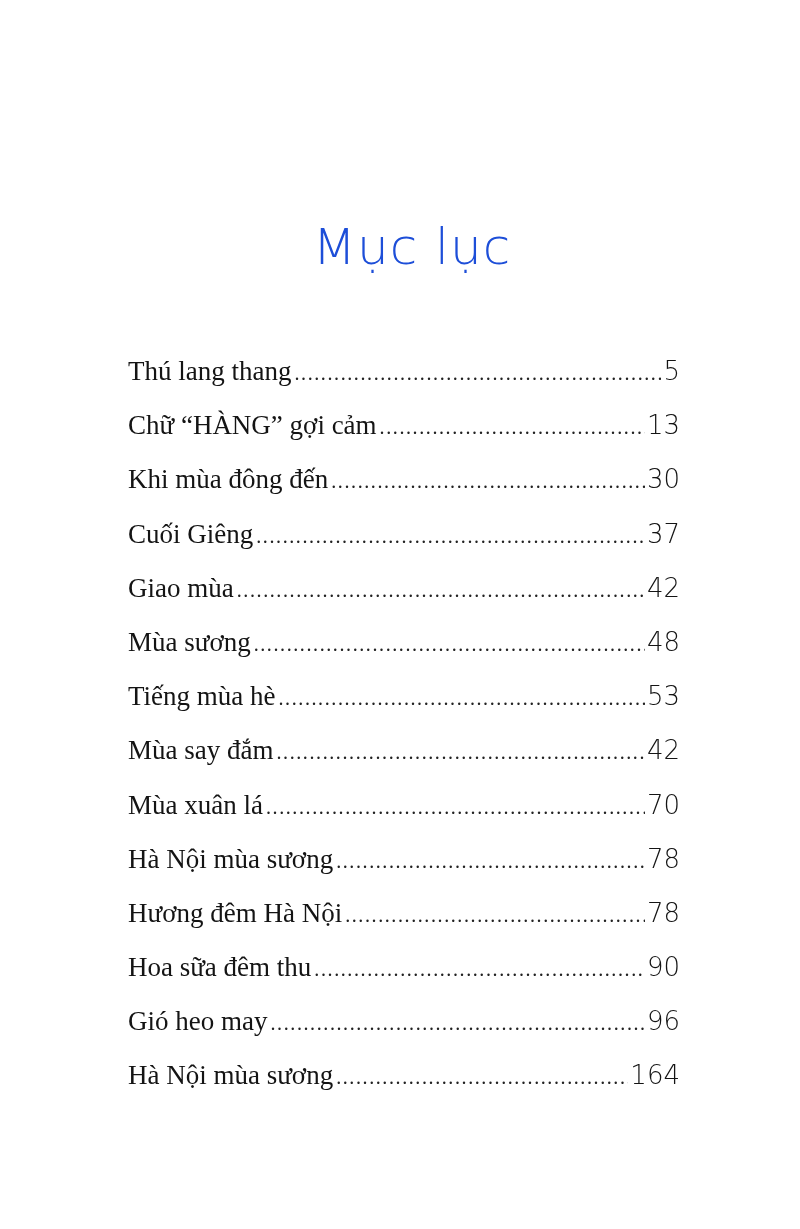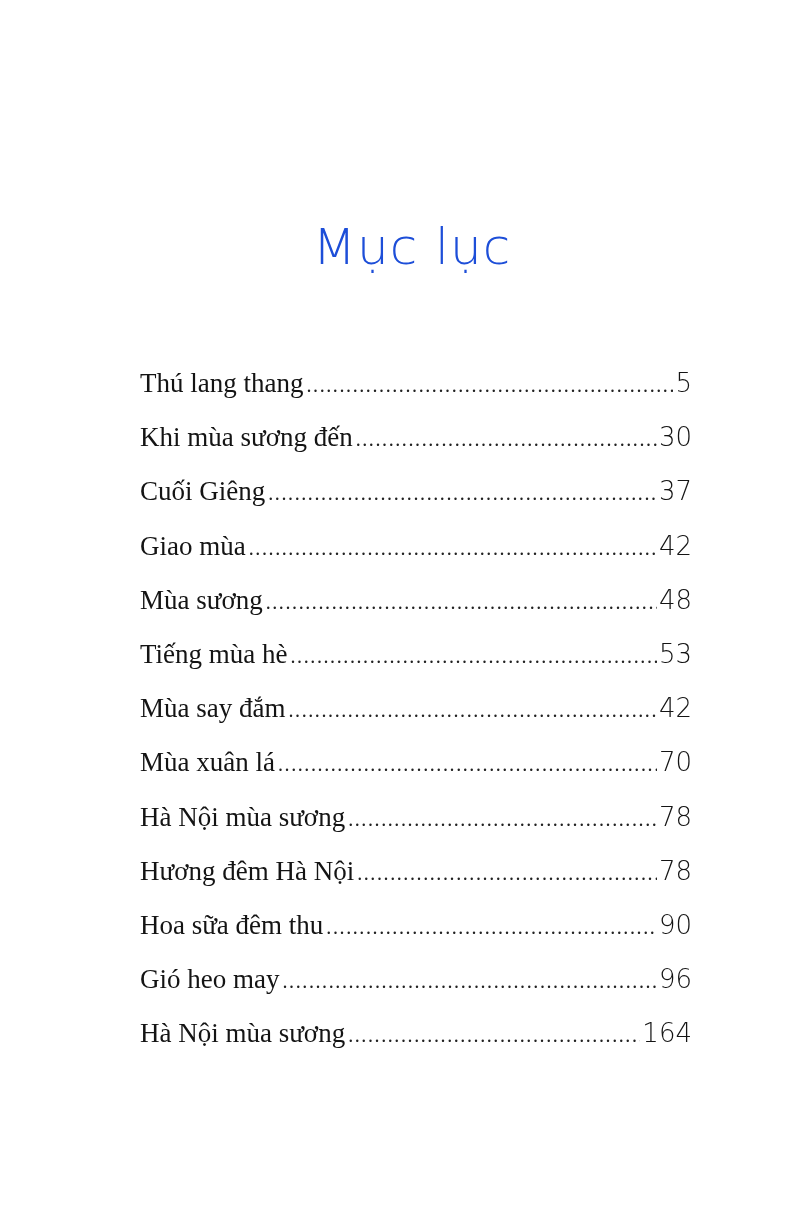--- a/index.html
+++ b/index.html
@@ -31,21 +31,21 @@
       font-size: 50px;
       letter-spacing: 1px;
       color: #1d4ed8;
       line-height: 1;
     }
     .toc {
       position: absolute;
       left: 124px;
       top: 352px;
       width: 552px;
-      margin: 16px;
+      margin: 4px;
       padding: 0;
       list-style: none;
     }
     .toc-entry {
       display: flex;
       align-items: baseline;
       height: 54.2px;
       font-family: "Liberation Serif", serif;
       font-size: 27px;
       color: #141414;
@@ -84,21 +84,26 @@
 <div class="page">
   <h1 class="title">Mục lục</h1>
 
   <ul class="toc">
     <li class="toc-entry">
       <span class="toc-title">Thú lang thang</span>
       <span class="toc-leader"></span>
       <span class="toc-page">5</span>
     </li>
     <li class="toc-entry">
-      <span class="toc-title">Khi mùa sương đến</span>
+      <span class="toc-title">Chữ “HÀNG” gợi cảm</span>
+      <span class="toc-leader"></span>
+      <span class="toc-page">13</span>
+    </li>
+    <li class="toc-entry">
+      <span class="toc-title">Khi mùa đông đến</span>
       <span class="toc-leader"></span>
       <span class="toc-page">30</span>
     </li>
     <li class="toc-entry">
       <span class="toc-title">Cuối Giêng</span>
       <span class="toc-leader"></span>
       <span class="toc-page">37</span>
     </li>
     <li class="toc-entry">
       <span class="toc-title">Giao mùa</span>

